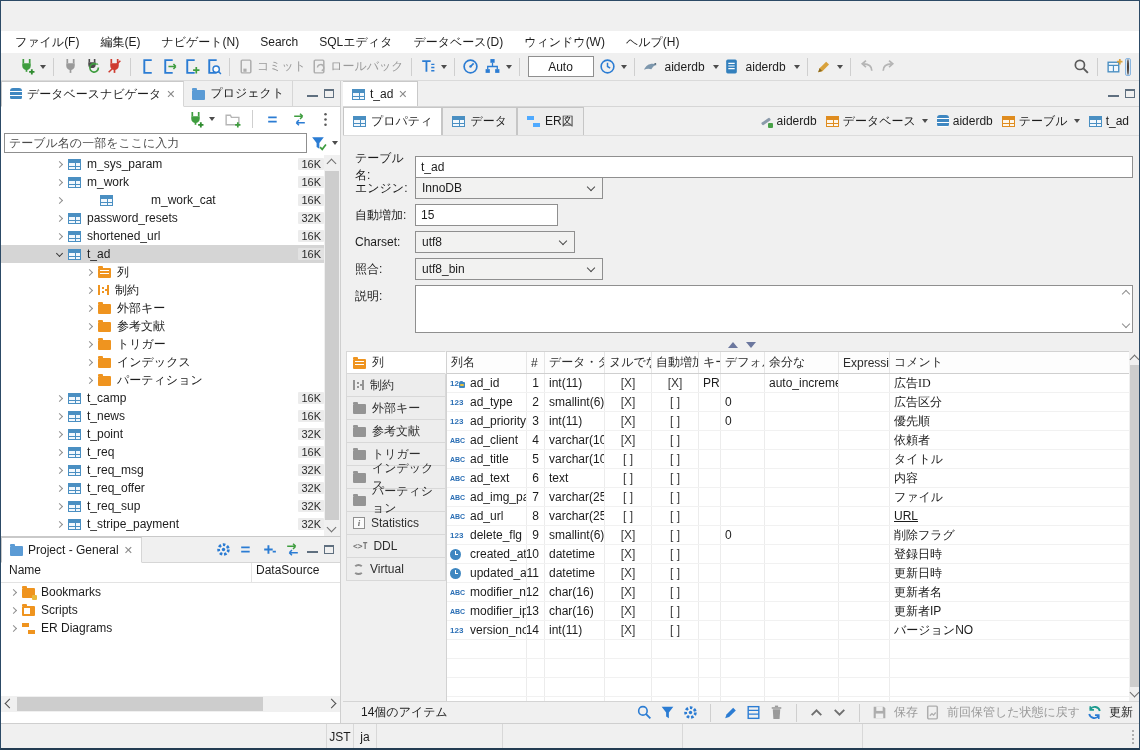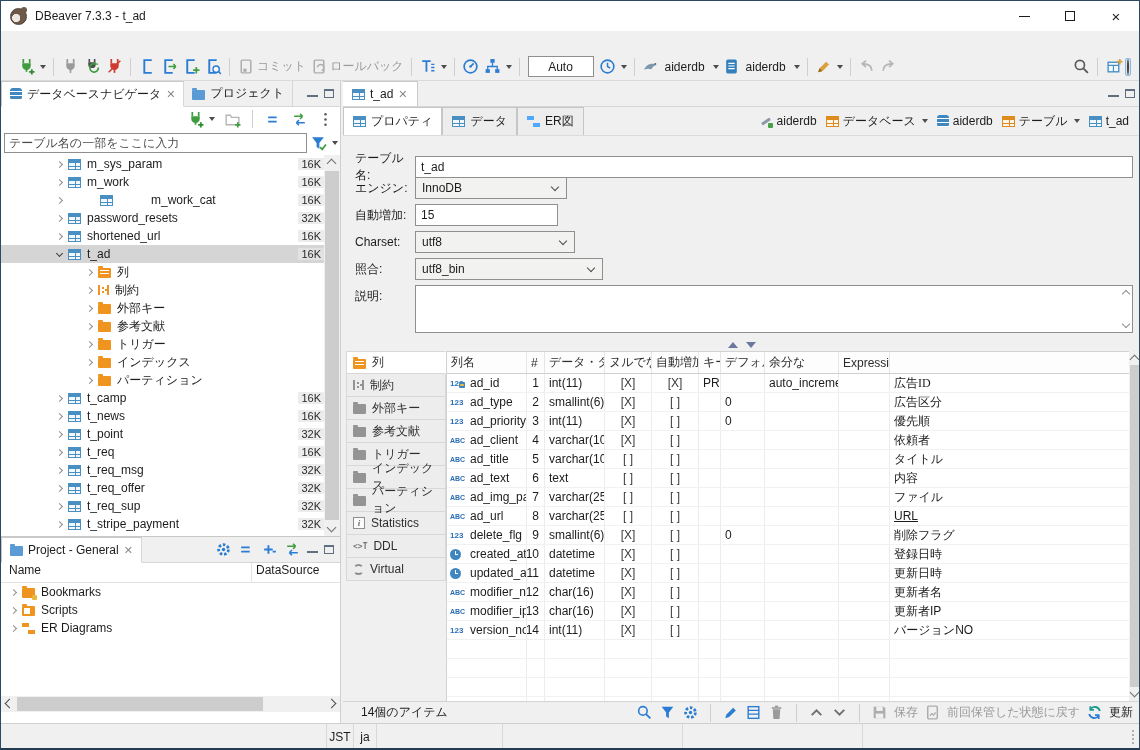--- a/index.html
+++ b/index.html
@@ -164,36 +164,31 @@
 .statusbar { position:absolute; left:0; right:0; top:722px; height:26px; background:#f0f0f0; border-top:1px solid #cfcfcf; display:flex; align-items:stretch; }
 .sb-cell { display:flex; align-items:center; justify-content:center; border-right:1px solid #d8d8d8; }
 .sb-grip { margin-left:auto; width:12px; display:flex; flex-direction:column; justify-content:center; gap:2px; align-items:center; }
 .sb-grip i { width:2px; height:2px; background:#9a9a9a; border-radius:50%; }
 </style>
 </head>
 <body>
 
 <div class="window">
 
-  <div class="titlebar">
-    <span class="app-logo"></span>
-    <span class="title-text">DBeaver 7.3.3 - t_ad</span>
-    <div class="win-controls">
-      <div class="wc">
-          <span class="wc-min-g"></span>
-        </div>
-      <div class="wc">
-          <span class="wc-max-g"></span>
-        </div>
-      <div class="wc">
-          <span class="wc-close-g">×</span>
-        </div>
-    </div>
-  </div>
-
+
+  <div class="menubar" id="menubar">
+      <span class="menu-item">ファイル(F)</span>
+      <span class="menu-item">編集(E)</span>
+      <span class="menu-item">ナビゲート(N)</span>
+      <span class="menu-item">Search</span>
+      <span class="menu-item">SQLエディタ</span>
+      <span class="menu-item">データベース(D)</span>
+      <span class="menu-item">ウィンドウ(W)</span>
+      <span class="menu-item">ヘルプ(H)</span>
+    </div>
 
   <div class="maintoolbar">
     <span class="tbtn">
       <svg class="ti" viewBox="0 0 16 16">
           <path d="M5 1v4M11 1v4" stroke="#3f9d3f" stroke-width="1.6" fill="none"></path>
           <path d="M4 5h8v2.2a4 4 0 0 1-8 0z" fill="#3f9d3f"></path>
           <path d="M8 10v3" stroke="#3f9d3f" stroke-width="1.6"></path>
           <path d="M10.5 13h5M13 10.5v5" stroke="#2e8b2e" stroke-width="1.7" fill="none"></path>
         </svg>
       <span class="dd"></span>
@@ -649,21 +644,21 @@
         </div>
     </div>
 
     <div class="eform">
       <div class="frow" style="top:14px; right:8px;">
         <span class="flabel">テーブル名:</span>
         <input class="tin" style="flex: 1 1 0%;" value="t_ad">
       </div>
       <div class="frow" style="top:41px;">
         <span class="flabel">エンジン:</span>
-        <span class="combo" style="width:152px">
+        <span class="combo" style="width:188px">
             <span class="cv">InnoDB</span>
             <span class="cchev"></span>
           </span>
       </div>
       <div class="frow" style="top:68px;">
         <span class="flabel">自動増加:</span>
         <input class="tin" style="width: 143px;" value="15">
       </div>
       <div class="frow" style="top:95px;">
         <span class="flabel">Charset:</span>
@@ -741,20 +736,21 @@
       <div class="thead" id="thead">
           <span class="th" style="width: 80px;">列名</span>
           <span class="th" style="width: 18px;">#</span>
           <span class="th" style="width: 60px;">データ・タイプ</span>
           <span class="th" style="width: 47px;">ヌルでない</span>
           <span class="th" style="width: 47px;">自動増加</span>
           <span class="th" style="width: 22px;">キー</span>
           <span class="th" style="width: 44px;">デフォルト</span>
           <span class="th" style="width: 74px;">余分な</span>
           <span class="th" style="width: 51px;">Expression</span>
+          <span class="th" style="width: 240px;">コメント</span>
         </div>
       <div id="tbody">
           <div class="tr">
             <span class="td namec" style="width: 80px;">
               <span class="cic">
                 <span class="ic-123">123</span>
                 <span class="key-badge"></span>
               </span>
               <span>ad_id</span>
             </span>

